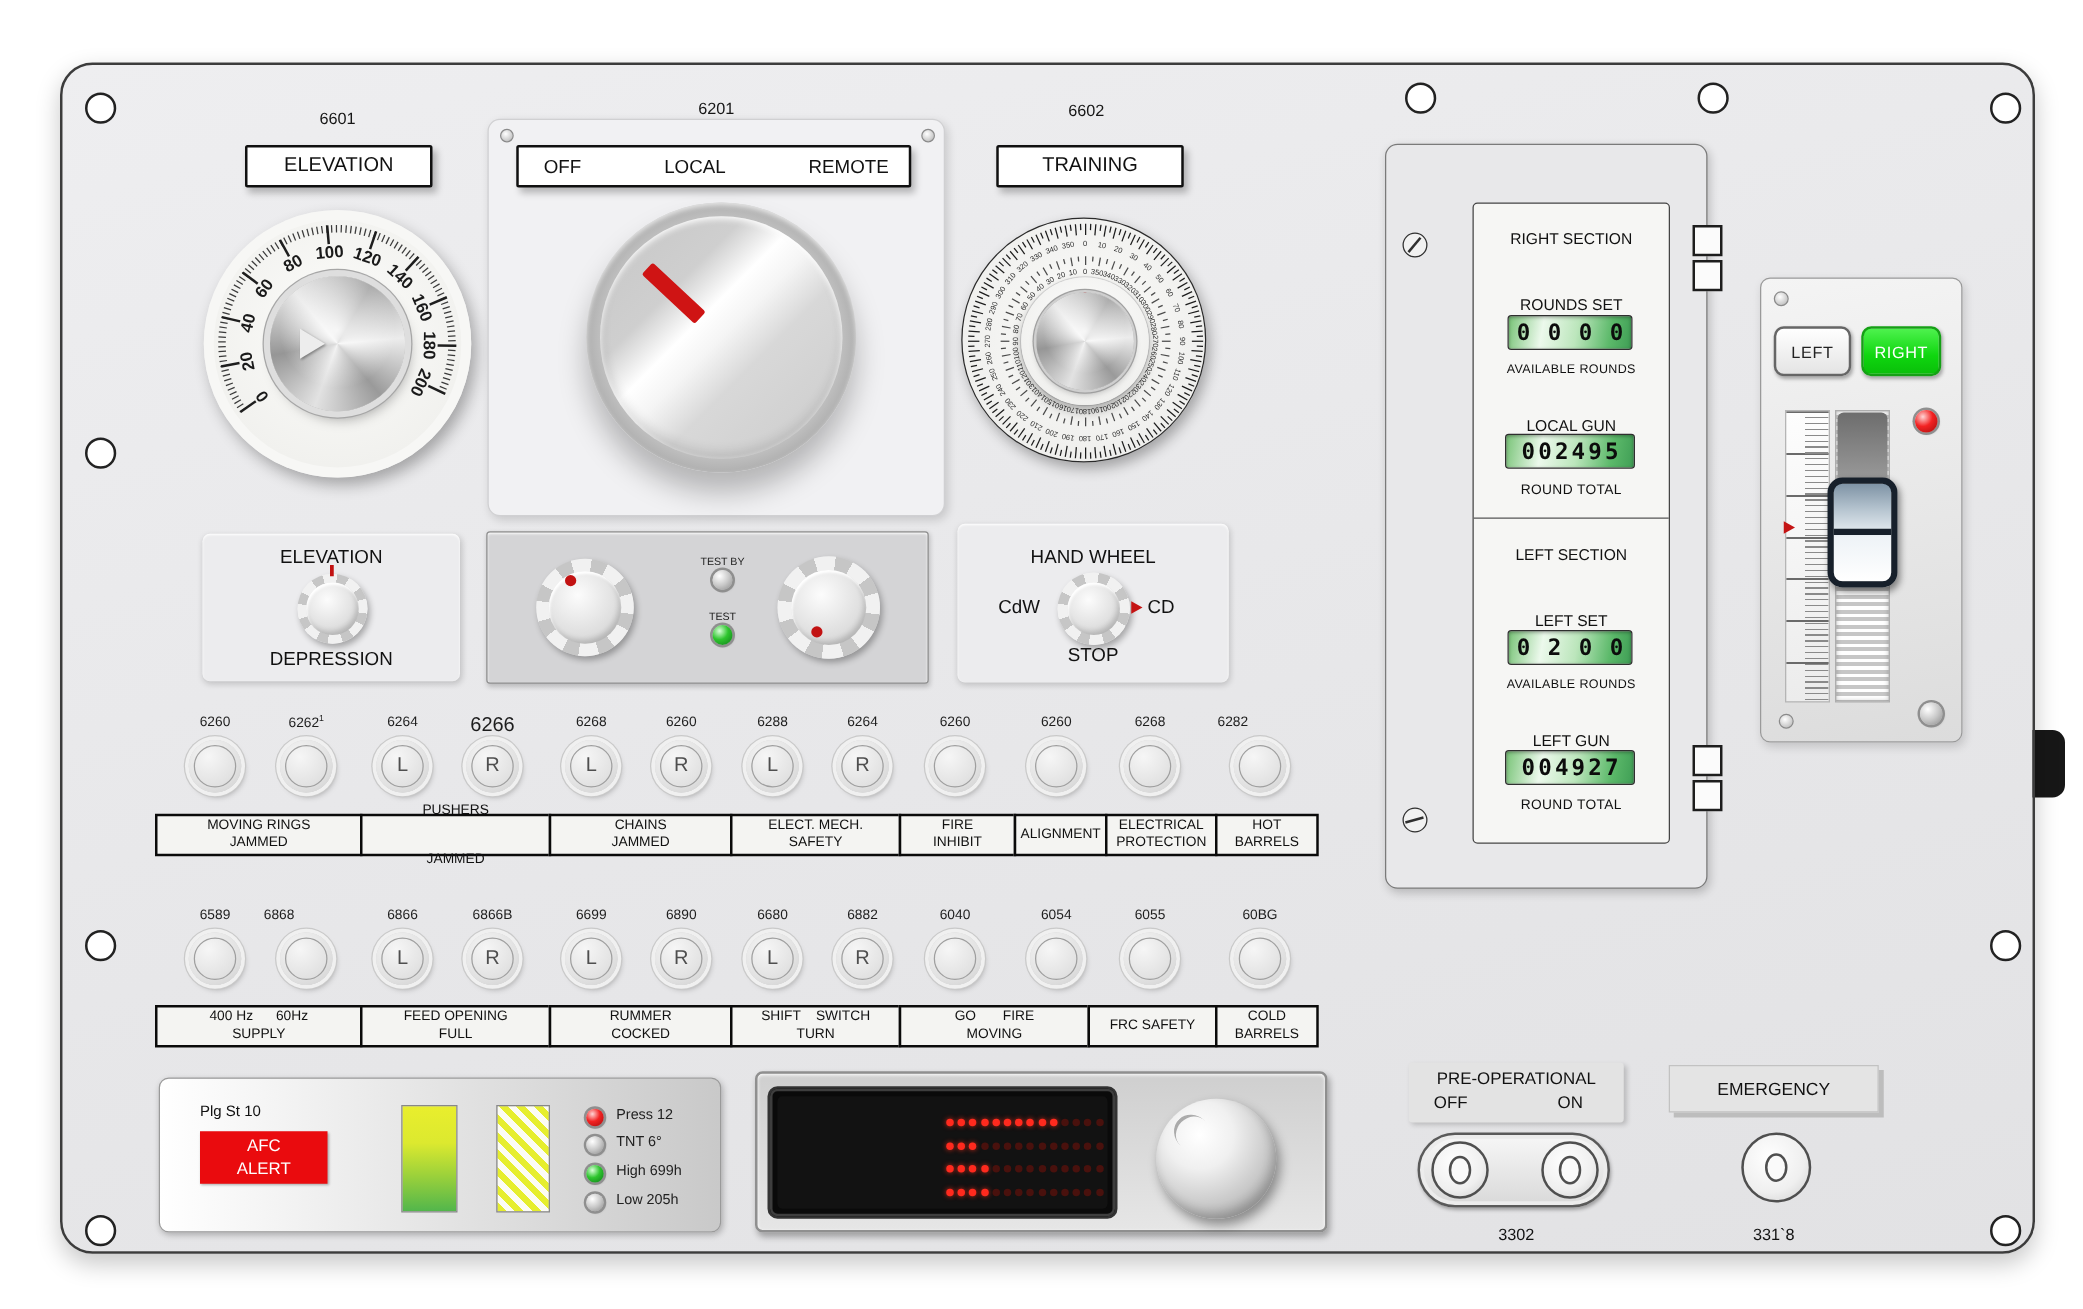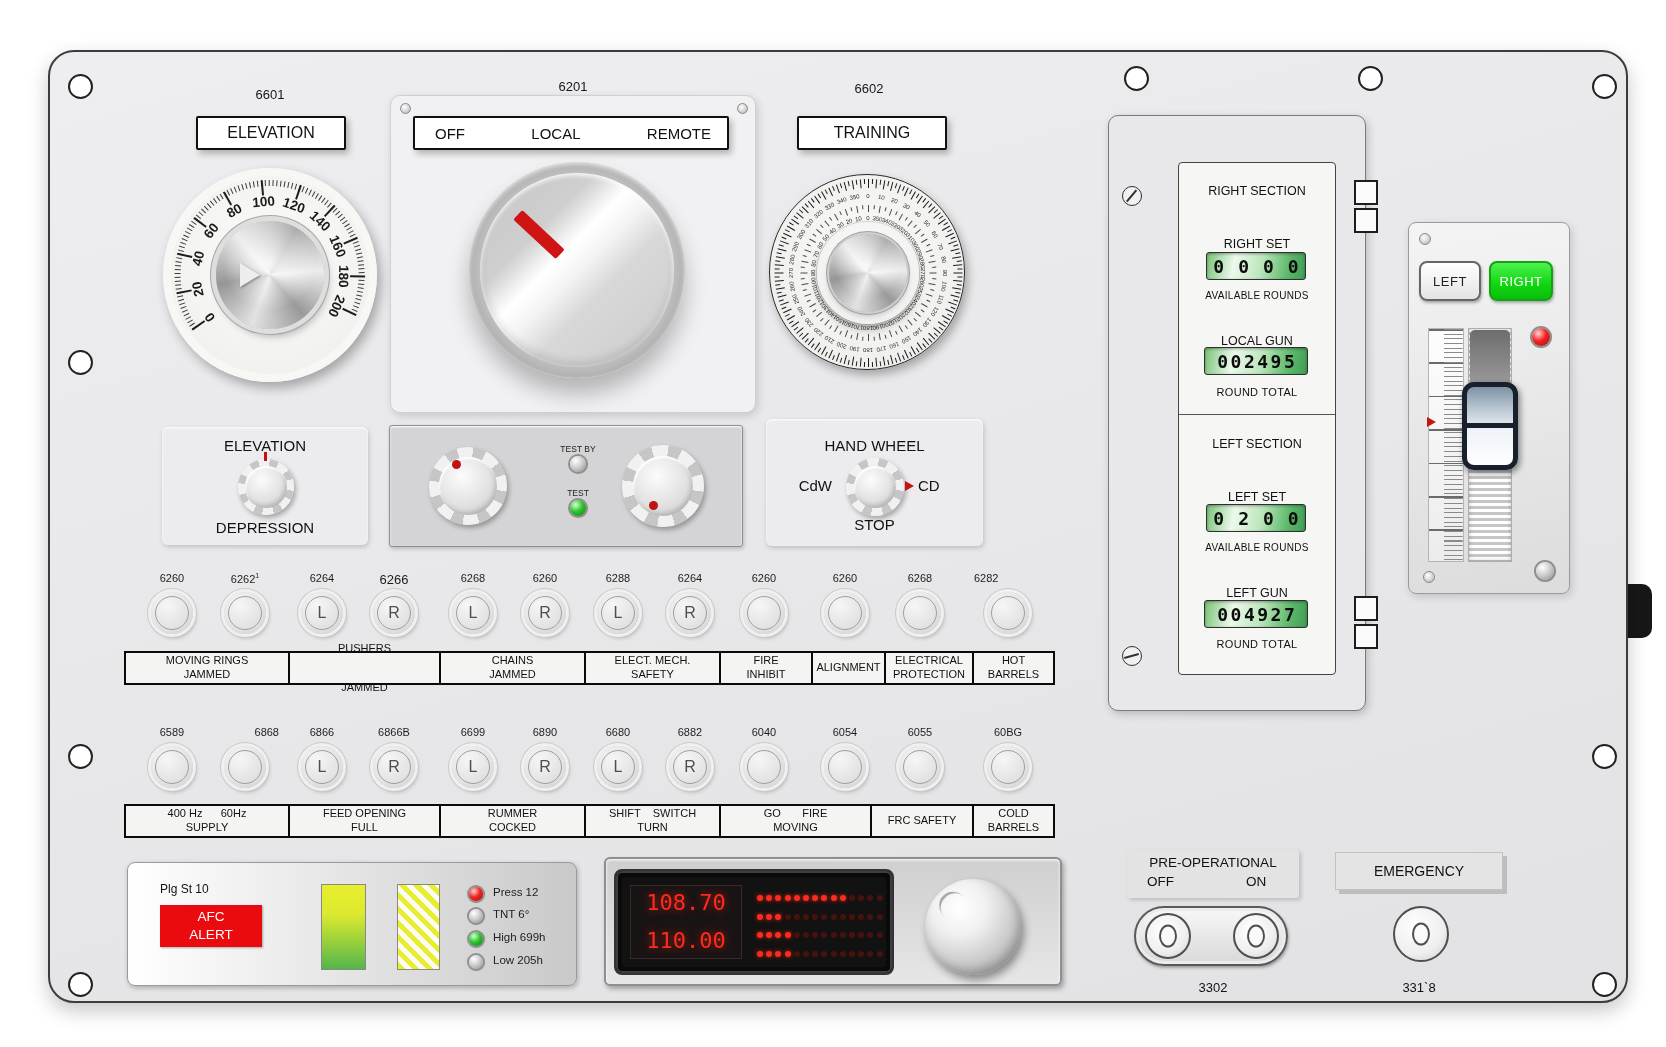--- a/index.html
+++ b/index.html
@@ -753,26 +753,20 @@
   <div class="abs" style="left:321px;top:884px;width:45px;height:86px;border:1px solid #888;
        background:linear-gradient(180deg,#e9ee2d 0%,#dce92f 35%,#9ed23a 65%,#52b64c 100%)"></div>
   <div class="abs" style="left:397px;top:884px;width:43px;height:86px;border:1px solid #888;
        background:repeating-linear-gradient(45deg,#e6ee2e 0 5px,#fcfcf4 5px 10px)"></div>
 
   <div class="abs" style="left:604px;top:857px;width:458px;height:129px;border:2px solid #8f8f8f;border-radius:6px;
        background:linear-gradient(#cfcfcf,#e6e6e6);box-shadow:inset 0 1px 3px #fff,2px 3px 5px rgba(0,0,0,.3)"></div>
   <div class="abs" style="left:614px;top:869px;width:280px;height:106px;background:#0a0a0a;border:2px solid #333;border-radius:8px;
        box-shadow:inset 0 0 0 2px #3e3e3e"></div>
   <div class="abs" style="left:622px;top:877px;width:264px;height:90px;background:#121212;border-radius:4px"></div>
-  <div class="abs" style="left:630px;top:885px;width:112px;height:74px;background:#191414;border:1px solid #3a2a2a">
-    <div class="abs" style="left:0;top:4px;width:100%;text-align:center;font-family:'DejaVu Sans Mono',monospace;font-size:22px;
-         color:#ff2a1e;text-shadow:0 0 8px rgba(255,40,20,.65)">108.70</div>
-    <div class="abs" style="left:0;top:42px;width:100%;text-align:center;font-family:'DejaVu Sans Mono',monospace;font-size:22px;
-         color:#ff2a1e;text-shadow:0 0 8px rgba(255,40,20,.65)">110.00</div>
-  </div>
   <div class="abs big-knob" style="left:925px;top:879px;width:96px;height:96px"></div>
 
   <div class="abs" style="left:1127px;top:850px;width:172px;height:48px;background:#e3e3e3;border-radius:3px;box-shadow:2px 2px 4px rgba(0,0,0,.18)"></div>
   <div class="abs" style="left:1127px;top:855px;width:172px;text-align:center;font-size:13.5px;color:#111">PRE-OPERATIONAL</div>
   <div class="abs" style="left:1147px;top:874px;font-size:13.5px;color:#111">OFF</div>
   <div class="abs" style="left:1246px;top:874px;font-size:13.5px;color:#111">ON</div>
   <div class="abs" style="left:1134px;top:906px;width:154px;height:60px;border:2px solid #5a5a5a;border-radius:30px;
        background:linear-gradient(#f7f7f7,#d9d9d9);box-shadow:inset 0 0 0 3px #ececec,1px 2px 3px rgba(0,0,0,.3)">
     <div class="abs socket" style="left:9px;top:5px;width:46px;height:46px"></div>
     <div class="abs socket" style="left:97px;top:5px;width:46px;height:46px"></div>
@@ -783,21 +777,21 @@
        box-shadow:4px 4px 0 #bdbdbd;display:flex;align-items:center;justify-content:center;font-size:14px;color:#111">EMERGENCY</div>
   <div class="abs socket" style="left:1393px;top:906px;width:56px;height:56px"></div>
   <div class="abs" style="left:1335px;top:980px;width:168px;text-align:center;font-size:13px;color:#111">331`8</div>
 
   <div class="abs" style="left:1108px;top:115px;width:258px;height:596px;background:#e8e8ea;border:1.5px solid #7a7a7a;border-radius:10px;
        box-shadow:2px 3px 8px rgba(0,0,0,.2)"></div>
   <div class="abs" style="left:1178px;top:162px;width:158px;height:513px;background:#f6f6f4;border:1.5px solid #444;border-radius:4px"></div>
   <div class="abs screw" style="left:1122px;top:186px"></div>
   <div class="abs screw flat" style="left:1122px;top:646px"></div>
   <div class="abs ammo-t" style="top:184px">RIGHT SECTION</div>
-  <div class="abs ammo-t" style="top:237px">RIGHT SET</div>
+  <div class="abs ammo-t" style="top:237px">ROUNDS SET</div>
   <div class="abs counter" style="left:1206px;top:252px;width:100px">
     <span class="sp">0000</span>
       </div>
   <div class="abs ammo-t ammo-cap" style="top:290px">AVAILABLE ROUNDS</div>
   <div class="abs ammo-t" style="top:334px">LOCAL GUN</div>
   <div class="abs counter" style="left:1204px;top:347px;width:104px">
     <span class="sp2">002495</span>
       </div>
   <div class="abs ammo-t ammo-cap" style="top:386px;font-size:11px">ROUND TOTAL</div>
   <div class="abs" style="left:1179px;top:414px;width:156px;border-top:1.5px solid #555"></div>
@@ -833,21 +827,21 @@
   <div class="abs slider-handle" style="left:1462px;top:382px;width:56px;height:88px"></div>
   <div class="abs led red" style="left:1532px;top:328px;width:18px;height:18px"></div>
   <div class="abs led gray" style="left:1536px;top:562px;width:18px;height:18px"></div>
 
 <div class="abs" style="left: 138px; top: 572px; width: 68px; text-align: center; font-size: 11px; color: rgb(29, 29, 29);">6260</div>
       <div class="abs push-btn" style="left: 151px; top: 592px;"></div>
       <div class="abs" style="left: 211px; top: 572px; width: 68px; text-align: center; font-size: 11px; color: rgb(29, 29, 29);">6262<sup>1</sup></div>
       <div class="abs push-btn" style="left: 224px; top: 592px;"></div>
       <div class="abs" style="left: 288px; top: 572px; width: 68px; text-align: center; font-size: 11px; color: rgb(29, 29, 29);">6264</div>
       <div class="abs push-btn" style="left: 301px; top: 592px;">L</div>
-      <div class="abs" style="left: 360px; top: 572px; width: 68px; text-align: center; font-size: 13px; color: rgb(29, 29, 29);">6266</div>
+      <div class="abs" style="left: 360px; top: 572px; width: 68px; text-align: center; font-size: 16px; color: rgb(29, 29, 29);">6266</div>
       <div class="abs push-btn" style="left: 373px; top: 592px;">R</div>
       <div class="abs" style="left: 439px; top: 572px; width: 68px; text-align: center; font-size: 11px; color: rgb(29, 29, 29);">6268</div>
       <div class="abs push-btn" style="left: 452px; top: 592px;">L</div>
       <div class="abs" style="left: 511px; top: 572px; width: 68px; text-align: center; font-size: 11px; color: rgb(29, 29, 29);">6260</div>
       <div class="abs push-btn" style="left: 524px; top: 592px;">R</div>
       <div class="abs" style="left: 584px; top: 572px; width: 68px; text-align: center; font-size: 11px; color: rgb(29, 29, 29);">6288</div>
       <div class="abs push-btn" style="left: 597px; top: 592px;">L</div>
       <div class="abs" style="left: 656px; top: 572px; width: 68px; text-align: center; font-size: 11px; color: rgb(29, 29, 29);">6264</div>
       <div class="abs push-btn" style="left: 669px; top: 592px;">R</div>
       <div class="abs" style="left: 730px; top: 572px; width: 68px; text-align: center; font-size: 11px; color: rgb(29, 29, 29);">6260</div>
@@ -884,21 +878,21 @@
       <div class="abs strip-cell" style="left: 884px; top: 651px; width: 90px; height: 34px;">
         <div>ELECTRICAL</div>
         <div>PROTECTION</div>
       </div>
       <div class="abs strip-cell" style="left: 972px; top: 651px; width: 83px; height: 34px;">
         <div>HOT</div>
         <div>BARRELS</div>
       </div>
       <div class="abs" style="left: 138px; top: 726px; width: 68px; text-align: center; font-size: 11px; color: rgb(29, 29, 29);">6589</div>
       <div class="abs push-btn" style="left: 151px; top: 746px;"></div>
-      <div class="abs" style="left: 211px; top: 726px; width: 68px; text-align: right; font-size: 11px; color: rgb(29, 29, 29);">6868</div>
+      <div class="abs" style="left: 211px; top: 726px; width: 68px; text-align: left; font-size: 11px; color: rgb(29, 29, 29);">6868</div>
       <div class="abs push-btn" style="left: 224px; top: 746px;"></div>
       <div class="abs" style="left: 288px; top: 726px; width: 68px; text-align: center; font-size: 11px; color: rgb(29, 29, 29);">6866</div>
       <div class="abs push-btn" style="left: 301px; top: 746px;">L</div>
       <div class="abs" style="left: 360px; top: 726px; width: 68px; text-align: center; font-size: 11px; color: rgb(29, 29, 29);">6866B</div>
       <div class="abs push-btn" style="left: 373px; top: 746px;">R</div>
       <div class="abs" style="left: 439px; top: 726px; width: 68px; text-align: center; font-size: 11px; color: rgb(29, 29, 29);">6699</div>
       <div class="abs push-btn" style="left: 452px; top: 746px;">L</div>
       <div class="abs" style="left: 511px; top: 726px; width: 68px; text-align: center; font-size: 11px; color: rgb(29, 29, 29);">6890</div>
       <div class="abs push-btn" style="left: 524px; top: 746px;">R</div>
       <div class="abs" style="left: 584px; top: 726px; width: 68px; text-align: center; font-size: 11px; color: rgb(29, 29, 29);">6680</div>

